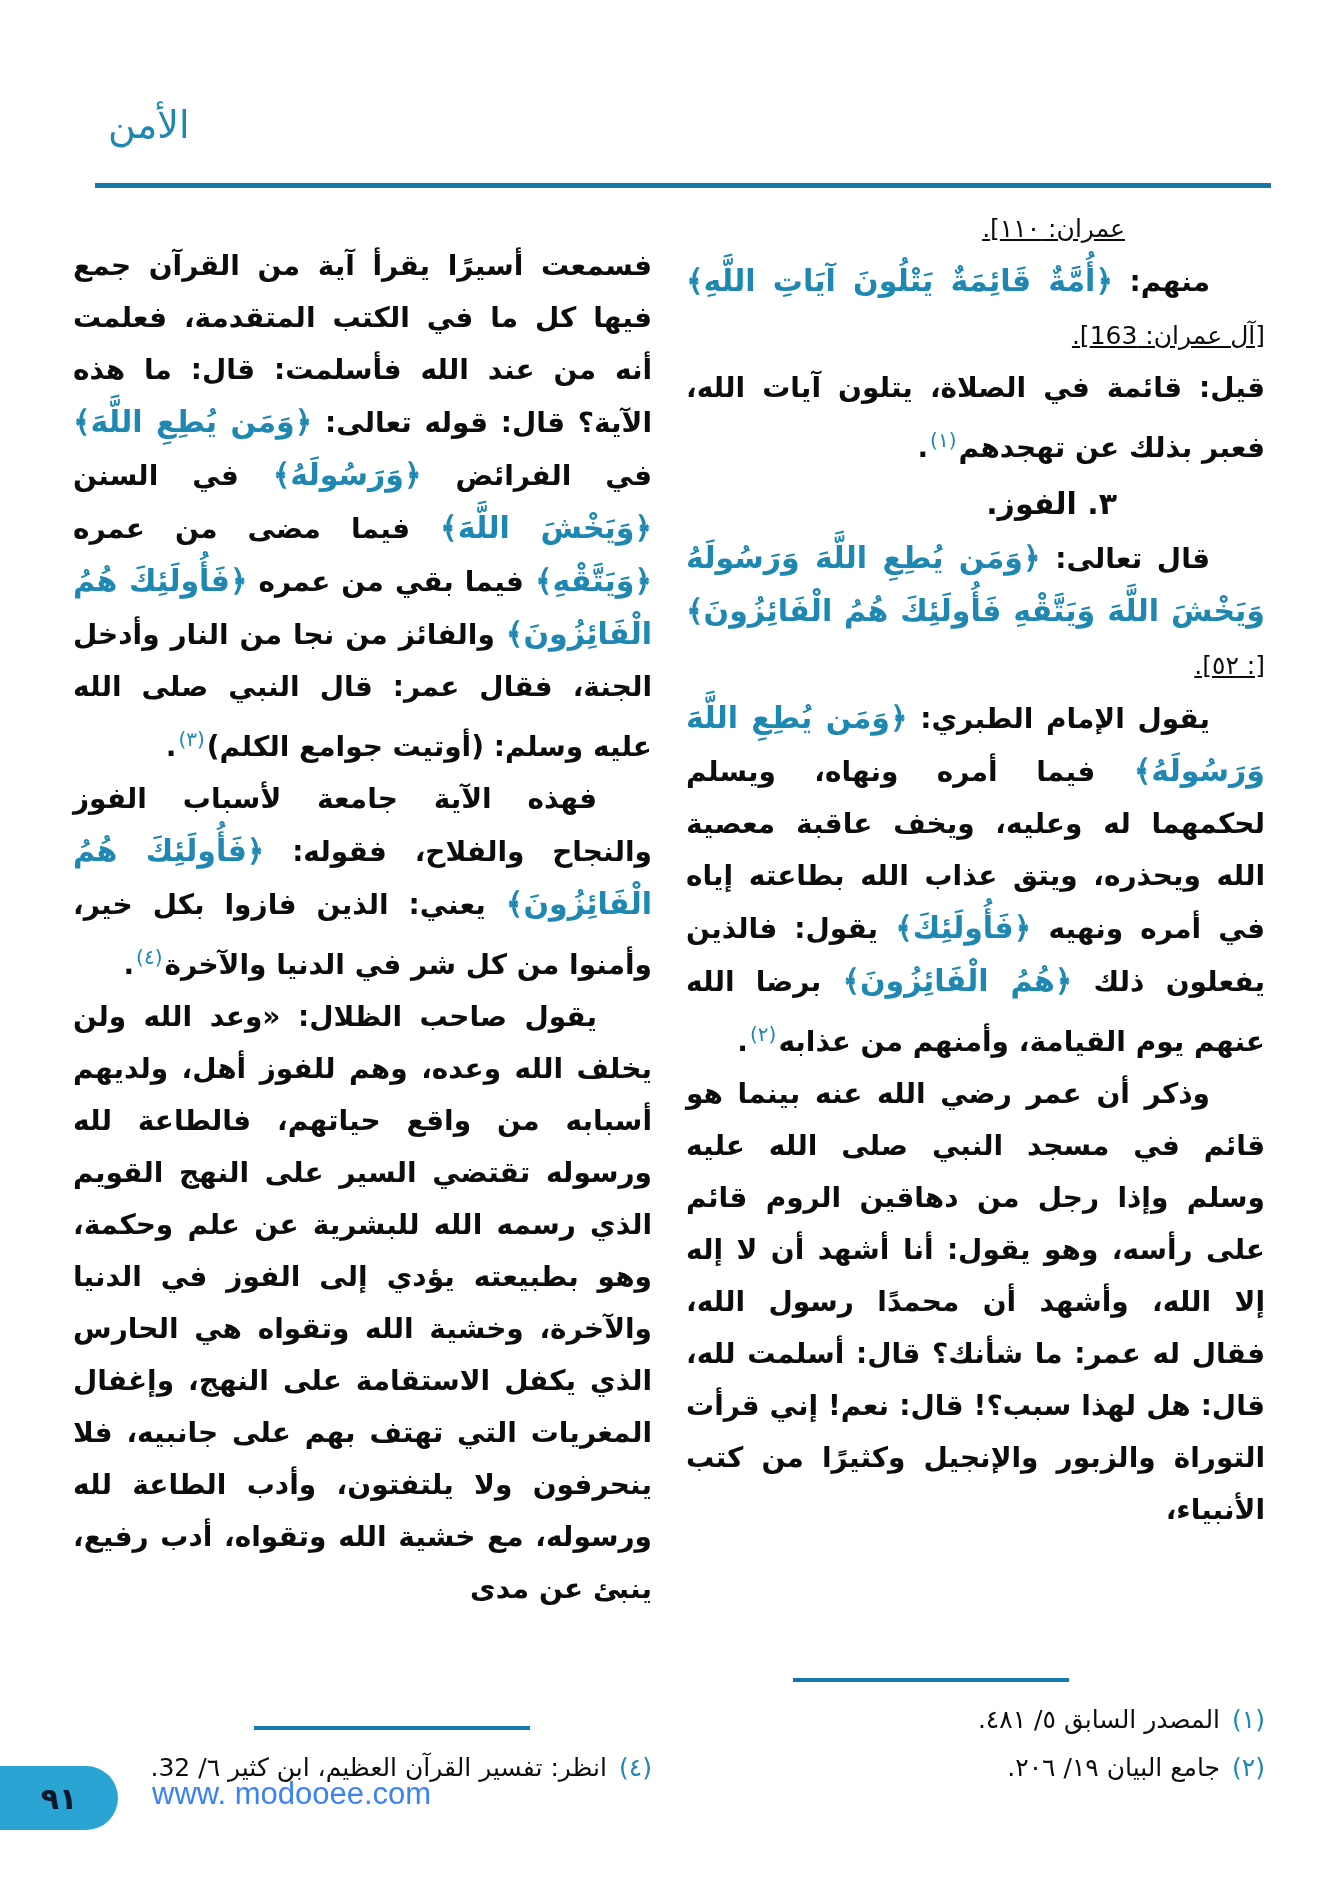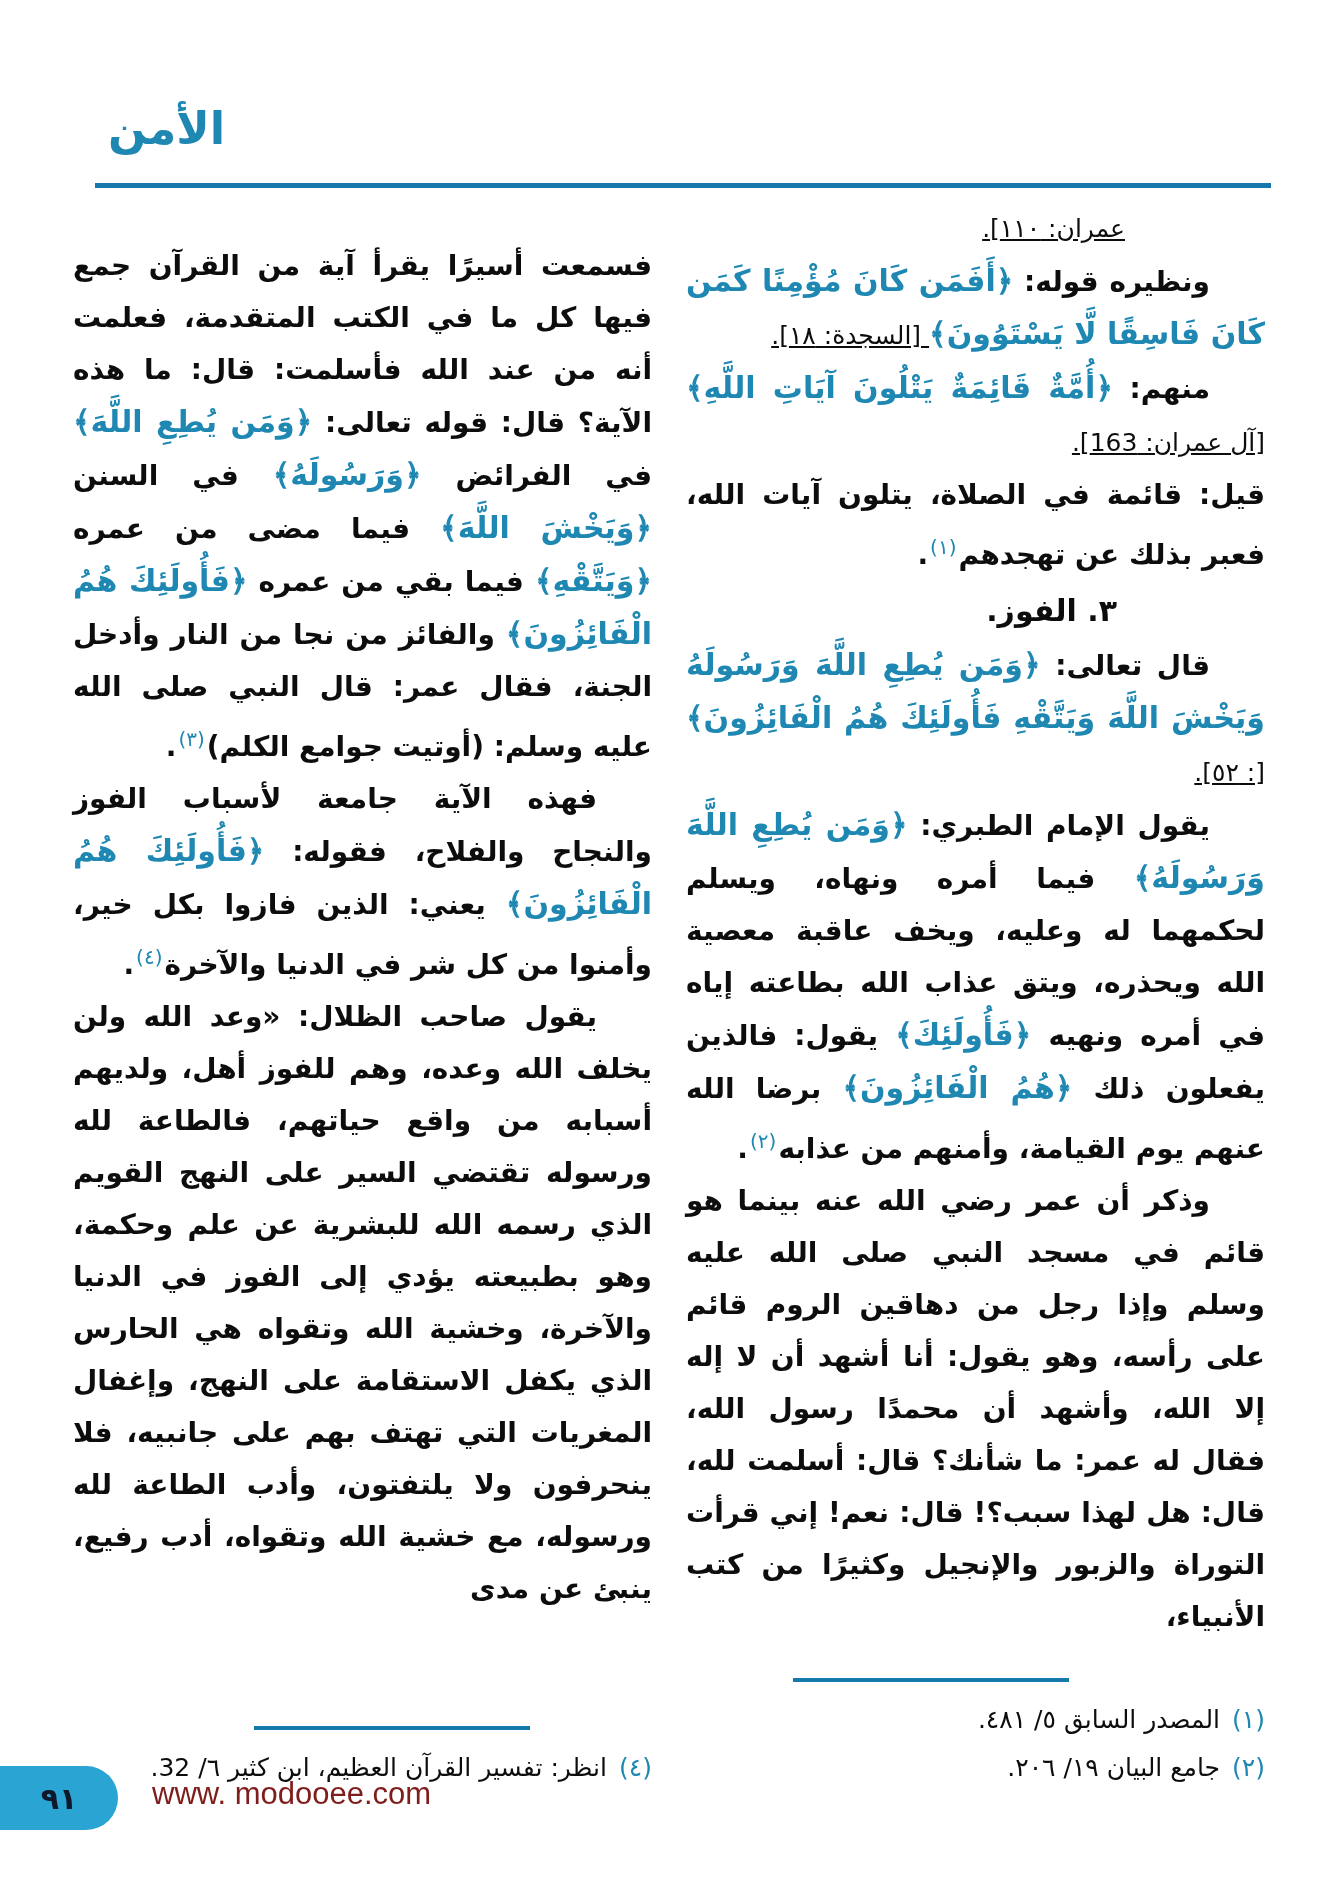--- a/index.html
+++ b/index.html
@@ -1,20 +1,20 @@
 <!DOCTYPE html>
 <html lang="ar" dir="rtl"><head>
 <meta charset="utf-8">
 <style>
   html,body{margin:0;padding:0;background:#ffffff;}
   .page{position:relative;width:1339px;height:1890px;background:#ffffff;overflow:hidden;
         font-family:"DejaVu Sans",sans-serif;color:#0d0d0d;direction:rtl;}
 
   
-  .chapter-title{position:absolute;top:106px;left:108px;font-size:45px;font-weight:bold;
+  .chapter-title{position:absolute;top:106px;left:108px;font-size:38px;font-weight:normal;
                  color:#1e87b2;line-height:1;}
   .header-rule{position:absolute;top:183px;left:95px;width:1176px;height:5px;background:#1778ab;}
 
   
   .columns{position:absolute;top:202px;right:74px;width:1192px;height:1596px;display:flex;gap:34px;}
   .col{position:relative;width:579px;height:100%;font-size:28px;font-weight:bold;line-height:52px;}
   .col-left .paras{padding-top:38px;}
   .para{margin:0;text-align:justify;}
   .para.normal{text-indent:55px;}
   .para.flush{text-indent:0;}
@@ -32,36 +32,35 @@
   .sep-right{margin-right:196px;}
   .sep-left{margin-right:122px;}
   .fnitem{font-size:25px;font-weight:400;line-height:48px;text-align:justify;
           padding-right:56px;text-indent:-56px;margin:0;}
   .fnnum{color:#1e87b2;margin-left:12px;}
 
   
   .page-pill{position:absolute;left:0;top:1766px;width:118px;height:64px;background:#2aa4d3;
              border-radius:0 32px 32px 0;display:flex;align-items:center;justify-content:center;
              color:#0f172a;font-size:30px;font-weight:bold;}
-  .site-url{position:absolute;left:152px;top:1776px;font-size:31px;color:#7f1d1d;
+  .site-url{position:absolute;left:152px;top:1776px;font-size:31px;color:#3b82f6;
             direction:ltr;font-family:"Liberation Sans",sans-serif;}
 </style>
 </head>
 <body>
 
 <div class="page">
 
   <div class="chapter-title">الأمن</div>
   <div class="header-rule"></div>
 
   <main class="columns">
     <section class="col col-right">
       <div class="paras" id="paras-right">
           <p class="para ref-line"><span class="ref">عمران: ١١٠].</span></p>
-          <p class="para normal"><span class="t">ونظيره قوله: </span><span class="q">﴿أَفَمَن كَانَ مُؤْمِنًا كَمَن كَانَ فَاسِقًا لَّا يَسْتَوُونَ﴾</span><span class="ref"> [السجدة: ١٨].</span></p>
           <p class="para normal"><span class="t">منهم: </span><span class="q">﴿أُمَّةٌ قَائِمَةٌ يَتْلُونَ آيَاتِ اللَّهِ﴾</span><span class="ref"> [آل عمران: 163].</span></p>
           <p class="para flush"><span class="t">قيل: قائمة في الصلاة، يتلون آيات الله، فعبر بذلك عن تهجدهم</span><span class="fnref">(١)</span><span class="t">.</span></p>
           <p class="para heading"><span class="t">٣. الفوز.</span></p>
           <p class="para normal"><span class="t">قال تعالى: </span><span class="q">﴿وَمَن يُطِعِ اللَّهَ وَرَسُولَهُ وَيَخْشَ اللَّهَ وَيَتَّقْهِ فَأُولَئِكَ هُمُ الْفَائِزُونَ﴾</span><span class="ref"> [: ٥٢].</span></p>
           <p class="para normal"><span class="t">يقول الإمام الطبري: </span><span class="q">﴿وَمَن يُطِعِ اللَّهَ وَرَسُولَهُ﴾</span><span class="t"> فيما أمره ونهاه، ويسلم لحكمهما له وعليه، ويخف عاقبة معصية الله ويحذره، ويتق عذاب الله بطاعته إياه في أمره ونهيه </span><span class="q">﴿فَأُولَئِكَ﴾</span><span class="t"> يقول: فالذين يفعلون ذلك </span><span class="q">﴿هُمُ الْفَائِزُونَ﴾</span><span class="t"> برضا الله عنهم يوم القيامة، وأمنهم من عذابه</span><span class="fnref">(٢)</span><span class="t">.</span></p>
           <p class="para normal"><span class="t">وذكر أن عمر رضي الله عنه بينما هو قائم في مسجد النبي صلى الله عليه وسلم وإذا رجل من دهاقين الروم قائم على رأسه، وهو يقول: أنا أشهد أن لا إله إلا الله، وأشهد أن محمدًا رسول الله، فقال له عمر: ما شأنك؟ قال: أسلمت لله، قال: هل لهذا سبب؟! قال: نعم! إني قرأت التوراة والزبور والإنجيل وكثيرًا من كتب الأنبياء،</span></p>
         </div>
       <div class="fnblock">
         <div class="fnsep sep-right"></div>
         <div id="fns-right">

